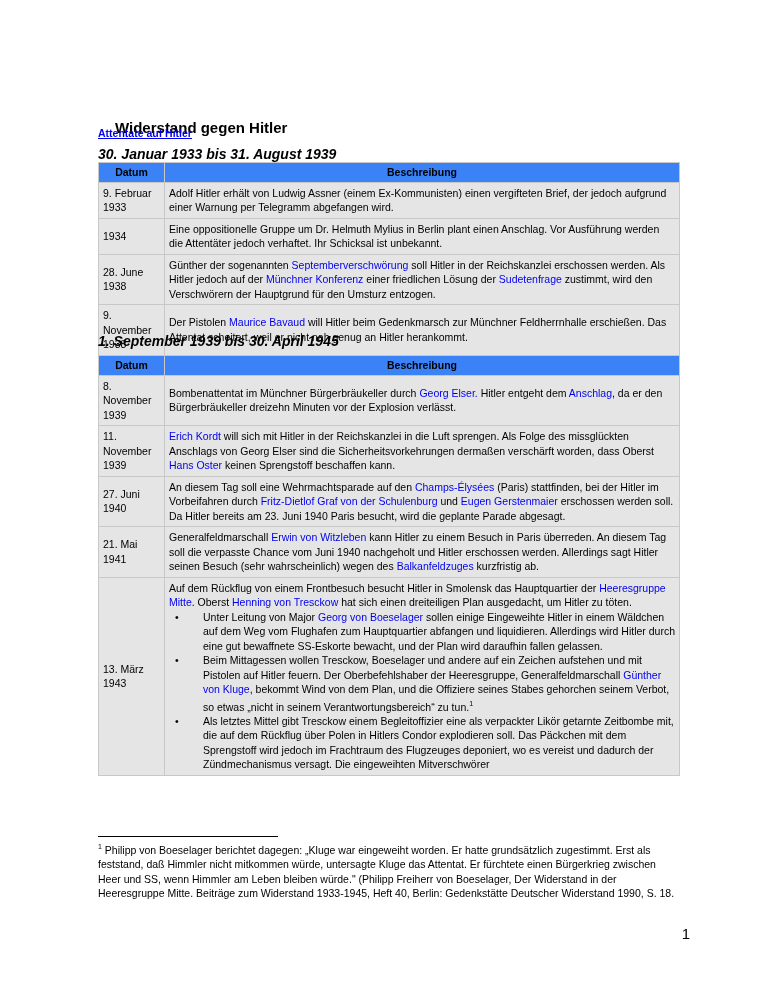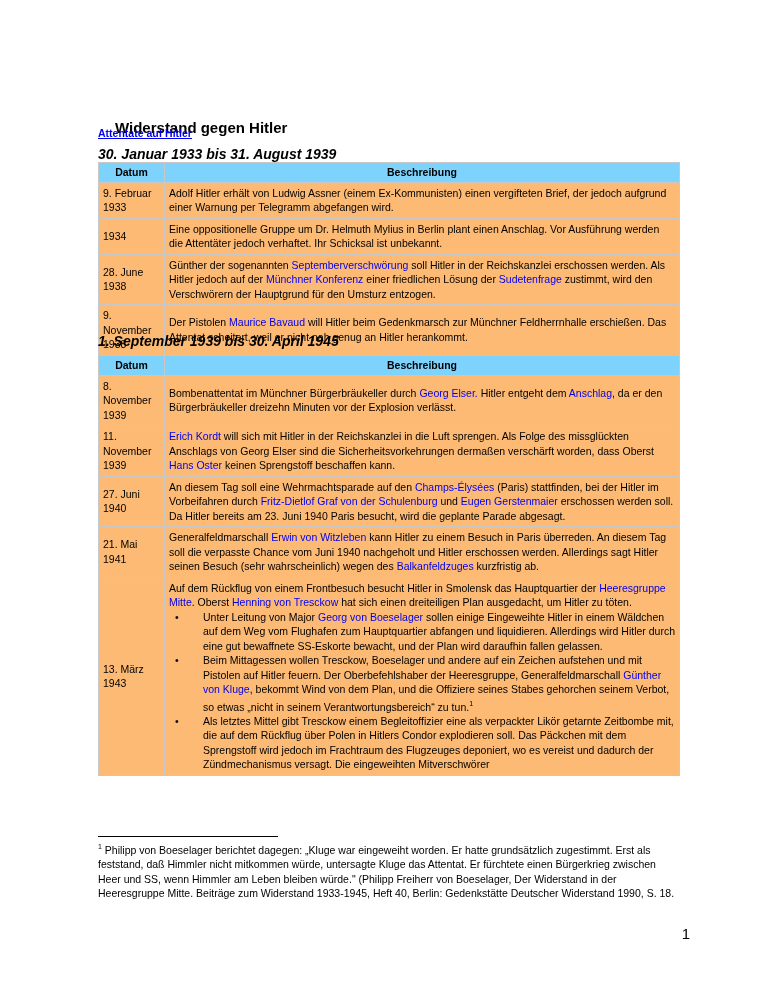--- a/index.html
+++ b/index.html
@@ -4,22 +4,22 @@
 <style>
   html, body { margin:0; padding:0; background:#ffffff; }
   body { width:768px; height:994px; position:relative; overflow:hidden;
          font-family:"Liberation Sans", sans-serif; color:#000; }
   .page { position:absolute; left:98px; top:0; width:582px; }
   h1 { position:absolute; top:102px; left:0; margin:17px; font-size:15px; font-weight:bold; }
   .toplink { position:absolute; top:127px; left:0; font-size:10.5px; font-weight:bold; color:#0000ee; text-decoration:underline; }
   .sec-head { position:absolute; left:0; font-size:14px; font-weight:bold; font-style:italic; }
   table { position:absolute; left:0; width:582px; border-collapse:collapse; font-size:10.5px; line-height:14.5px; }
   th, td { border:1px solid #c8c8c8; padding:3px 4px; vertical-align:middle; text-align:left; }
-  th { background:#7dd3fc; font-weight:bold; text-align:center; padding:2px 16px; }
-  td { background:#fdba74; }
+  th { background:#3b82f6; font-weight:bold; text-align:center; padding:2px 16px; }
+  td { background:#e5e5e5; }
   td.date { width:57px; }
   a { color:#0000ee; }
   ul { margin:0; padding-left:28px; }
   li { list-style:none; position:relative; padding-left:6px; }
   li .bullet { position:absolute; left:-22px; top:0; }
   sup { font-size:7px; }
   .fn-rule { position:absolute; left:0; top:836px; width:180px; border-top:1px solid #000; }
   .footnote { position:absolute; left:0; top:840px; width:582px; font-size:10.5px; line-height:14.5px; }
   .footnote sup { font-size:7px; }
   .pagenum { position:absolute; right:-10px; top:925px; font-size:15px; }

